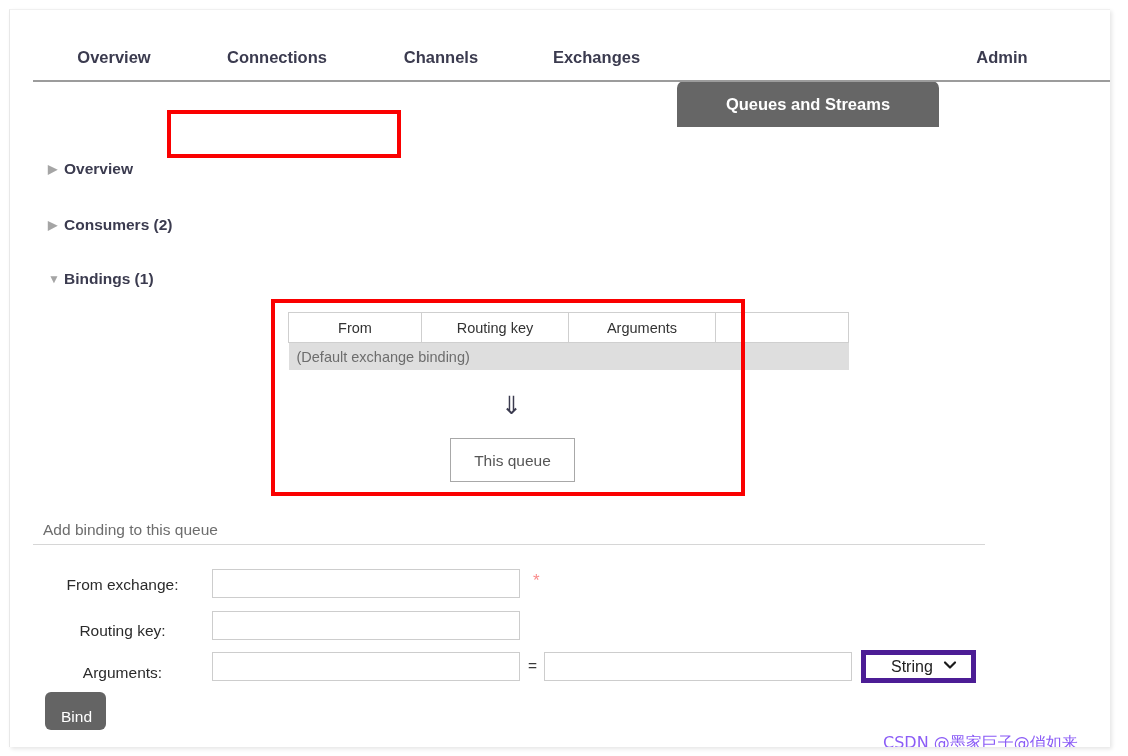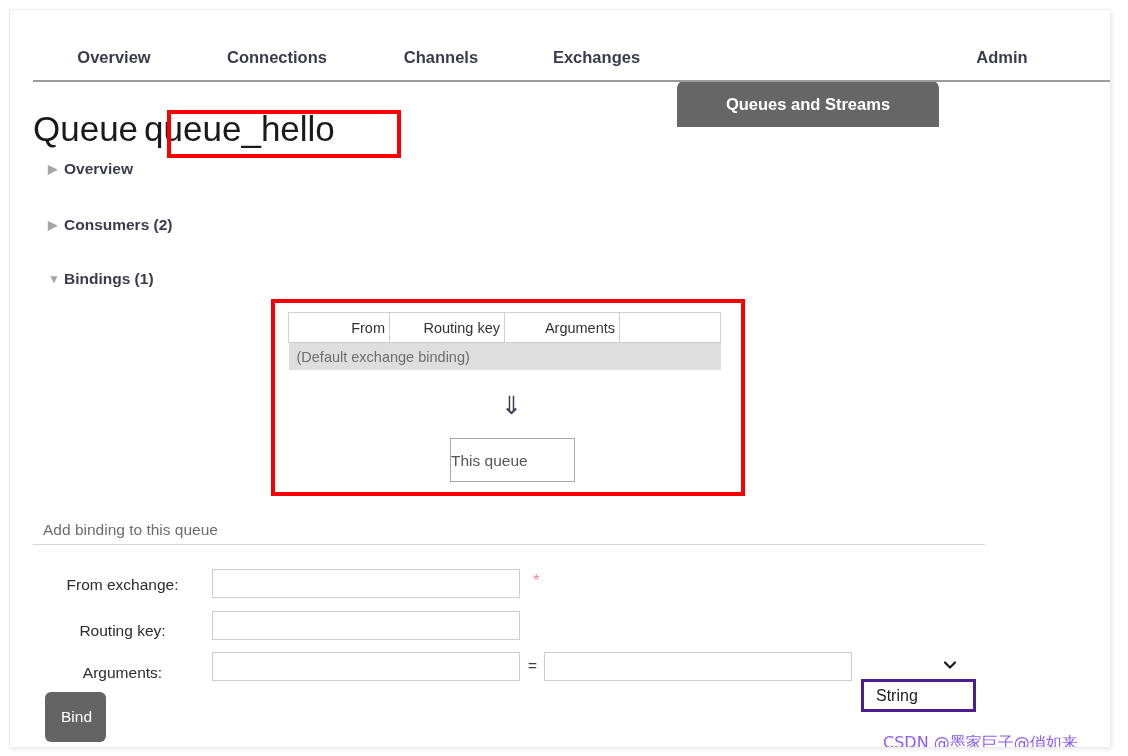--- a/index.html
+++ b/index.html
@@ -117,22 +117,22 @@
     left: 278px;
     top: 302px;
     border-collapse: collapse;
     font-size: 14.5px;
   }
   #bindings-table th {
     background: #ffffff;
     border: 1px solid #cfcfcf;
     font-weight: normal;
     color: #333333;
-    text-align: right;
-    padding: 5px 4px;
+    text-align: center;
+    padding: 5px 20px;
     height: 19px;
   }
   #bindings-table th.c-from { width: 92px; }
   #bindings-table th.c-rk   { width: 106px; }
   #bindings-table th.c-args { width: 106px; }
   #bindings-table th.c-pad  { width: 92px; }
   #bindings-table td.default-row {
     background: #dedede;
     color: #6d6d6d;
     padding: 4px 8px;
@@ -154,20 +154,21 @@
     position: absolute;
     left: 440px;
     top: 428px;
     width: 125px;
     height: 44px;
     border: 1px solid #a8a8a8;
     background: #ffffff;
     color: #555555;
     font-size: 15.5px;
     line-height: 44px;
+    text-align: center;
     box-sizing: border-box;
   }
 
   
   #form-heading {
     position: absolute;
     left: 33px;
     top: 511px;
     font-size: 15.5px;
     color: #6d6d6d;
@@ -228,47 +229,46 @@
     color: #3a3a3a;
   }
   #in-arg-value  { left: 534px; top: 642px; width: 308px; }
 
   #arg-type-select {
     position: absolute;
     left: 851px;
     top: 640px;
     width: 115px;
     height: 33px;
-    border: 3px solid #4c1d95;
+    border: 5px solid #4c1d95;
     background: #ffffff;
     box-sizing: border-box;
     font-family: "Liberation Sans", sans-serif;
     font-size: 16px;
     color: #222222;
-    padding: 0 6px 0 12px;
+    padding: 0 6px 0 25px;
     cursor: pointer;
     appearance: none;
-    margin-top: 29px;
     -webkit-appearance: none;
   }
   #select-chevron {
     position: absolute;
     left: 933px;
     top: 648px;
     width: 14px;
     height: 14px;
     pointer-events: none;
   }
 
   #bind-button {
     position: absolute;
     left: 35px;
     top: 682px;
     width: 61px;
-    height: 50px;
+    height: 38px;
     background: #646464;
     color: #ffffff;
     border: none;
     border-radius: 6px;
     font-family: "Liberation Sans", sans-serif;
     font-size: 15.5px;
     cursor: pointer;
     padding: 16px;
   }
 
@@ -291,23 +291,20 @@
   <div id="tab-bar">
     <div class="tab" id="tab-0" style="left:39px;width:130px;">Overview</div>
     <div class="tab" id="tab-1" style="left:183px;width:168px;">Connections</div>
     <div class="tab" id="tab-2" style="left:363px;width:136px;">Channels</div>
     <div class="tab" id="tab-3" style="left:509px;width:155px;">Exchanges</div>
     <div class="tab active" id="tab-4" style="left:667px;width:262px;margin-top:47px;">Queues and Streams</div>
     <div class="tab" id="tab-5" style="left:938px;width:108px;">Admin</div>
   </div>
   <div id="tab-rule"></div>
 
-  <div id="page-title">
-    <span>Queue</span><span class="qname">queue_hello</span>
-  </div>
   <div class="annot" id="annot-name"></div>
 
   <div class="section-head" id="sec-overview">
     <span class="tri">▶</span><span>Overview</span>
   </div>
 
   <div class="section-head" id="sec-consumers">
     <span class="tri">▶</span><span>Consumers (2)</span>
   </div>
 

